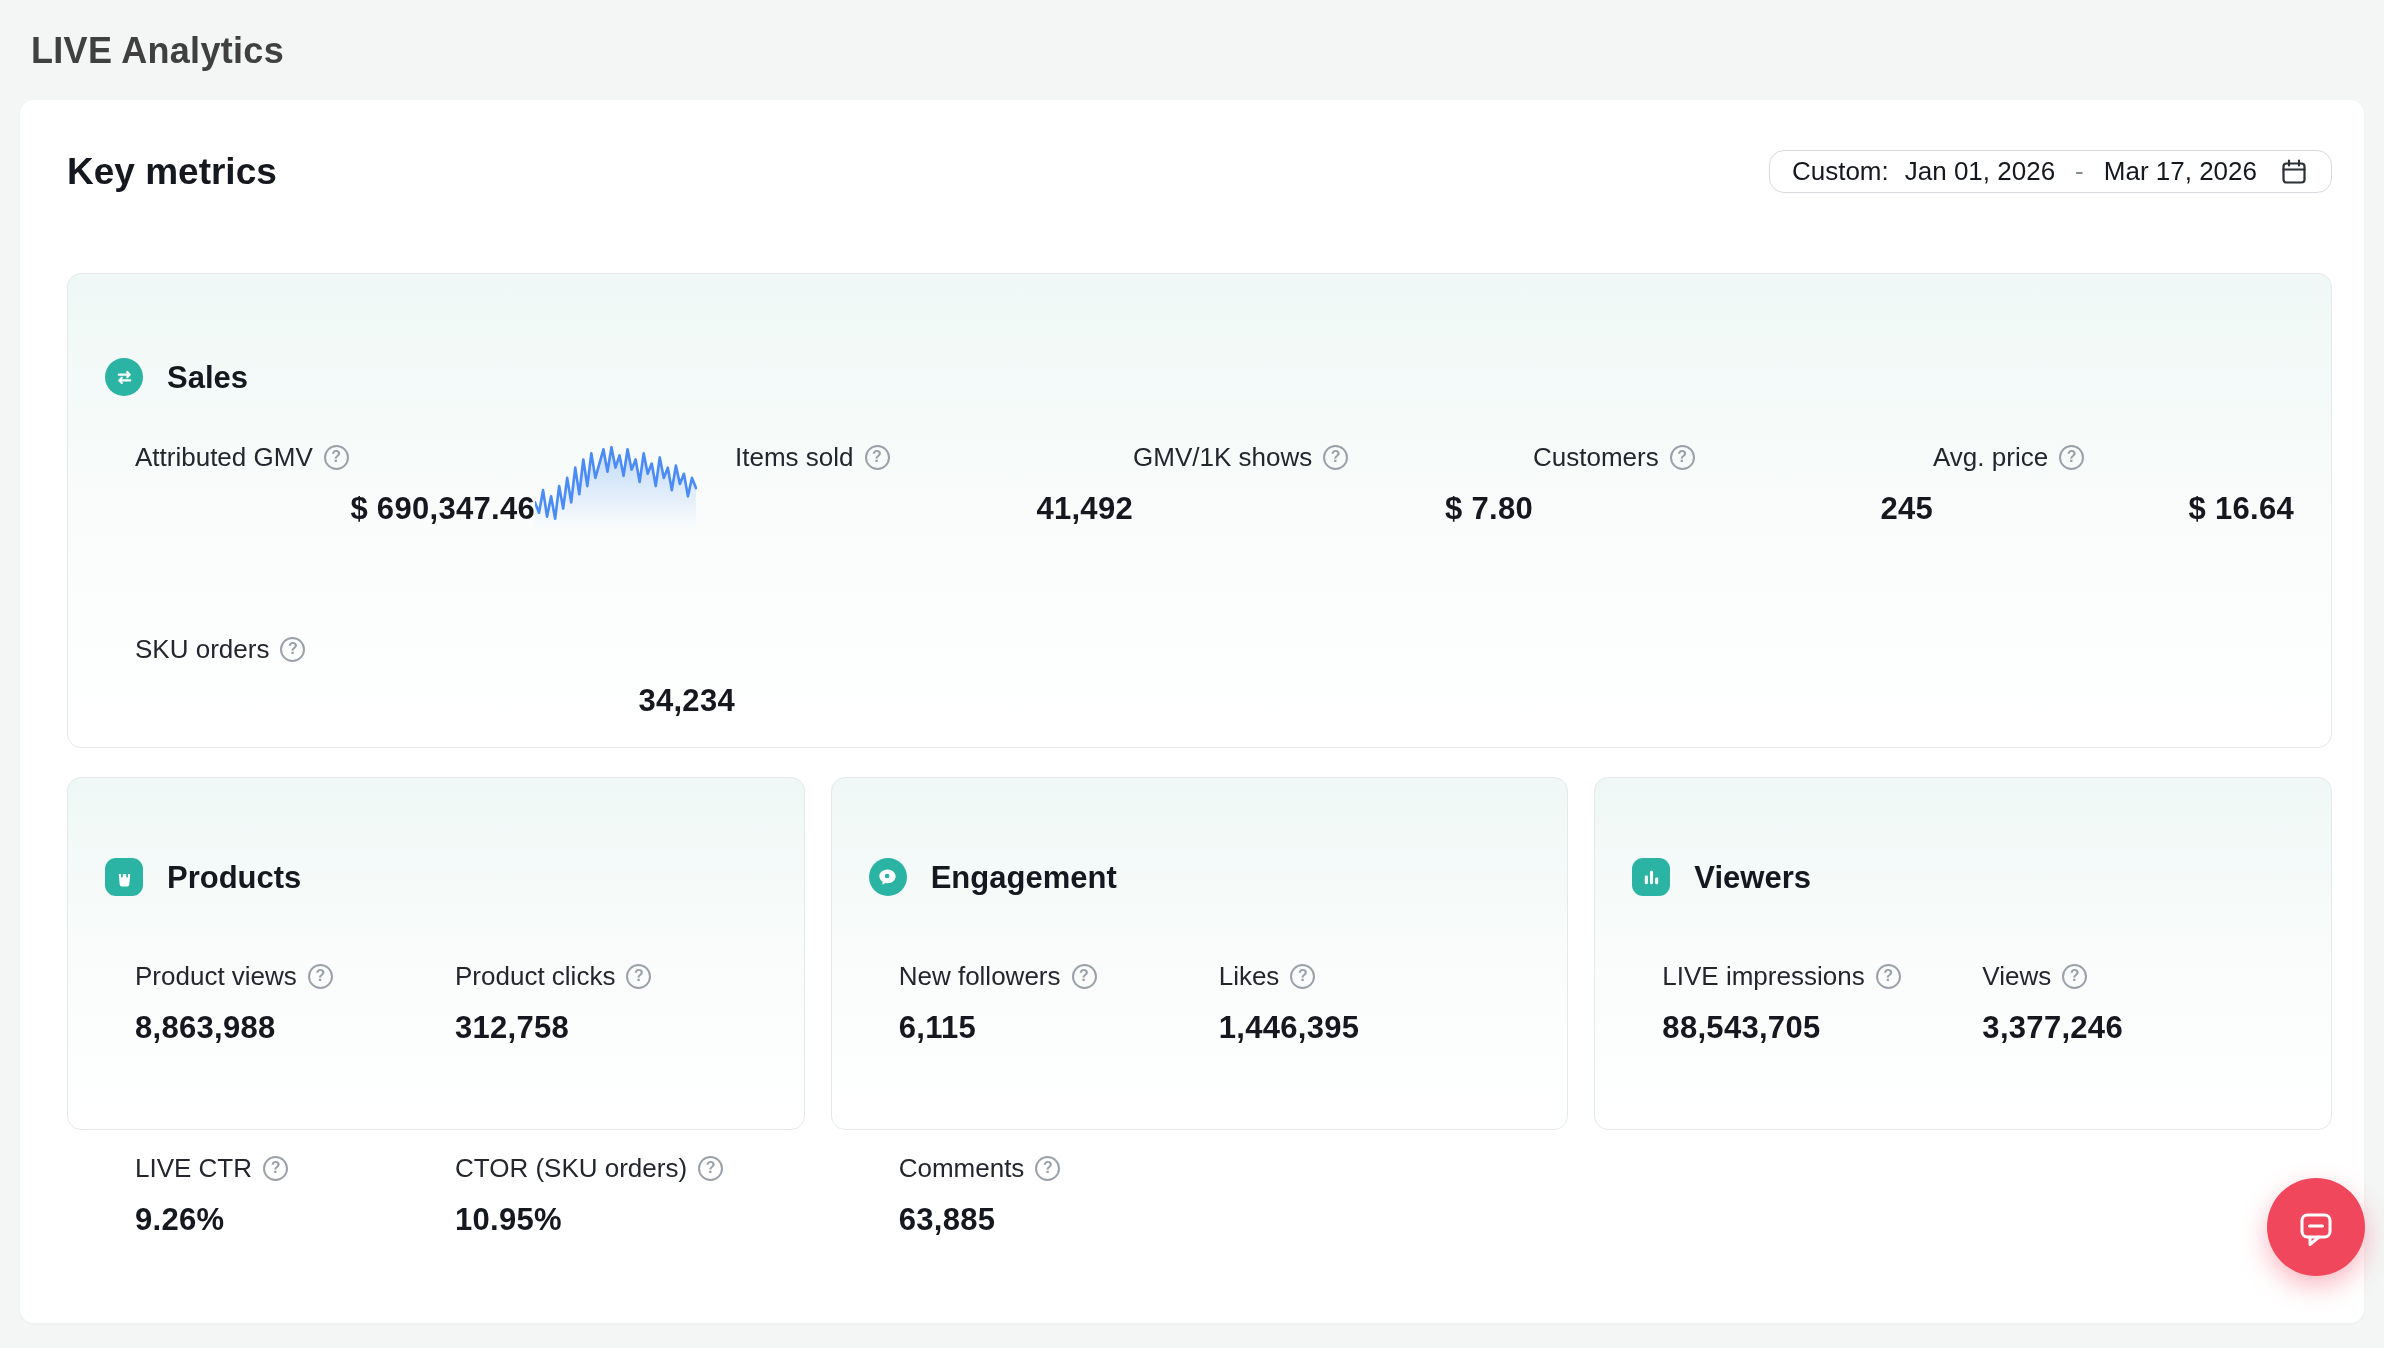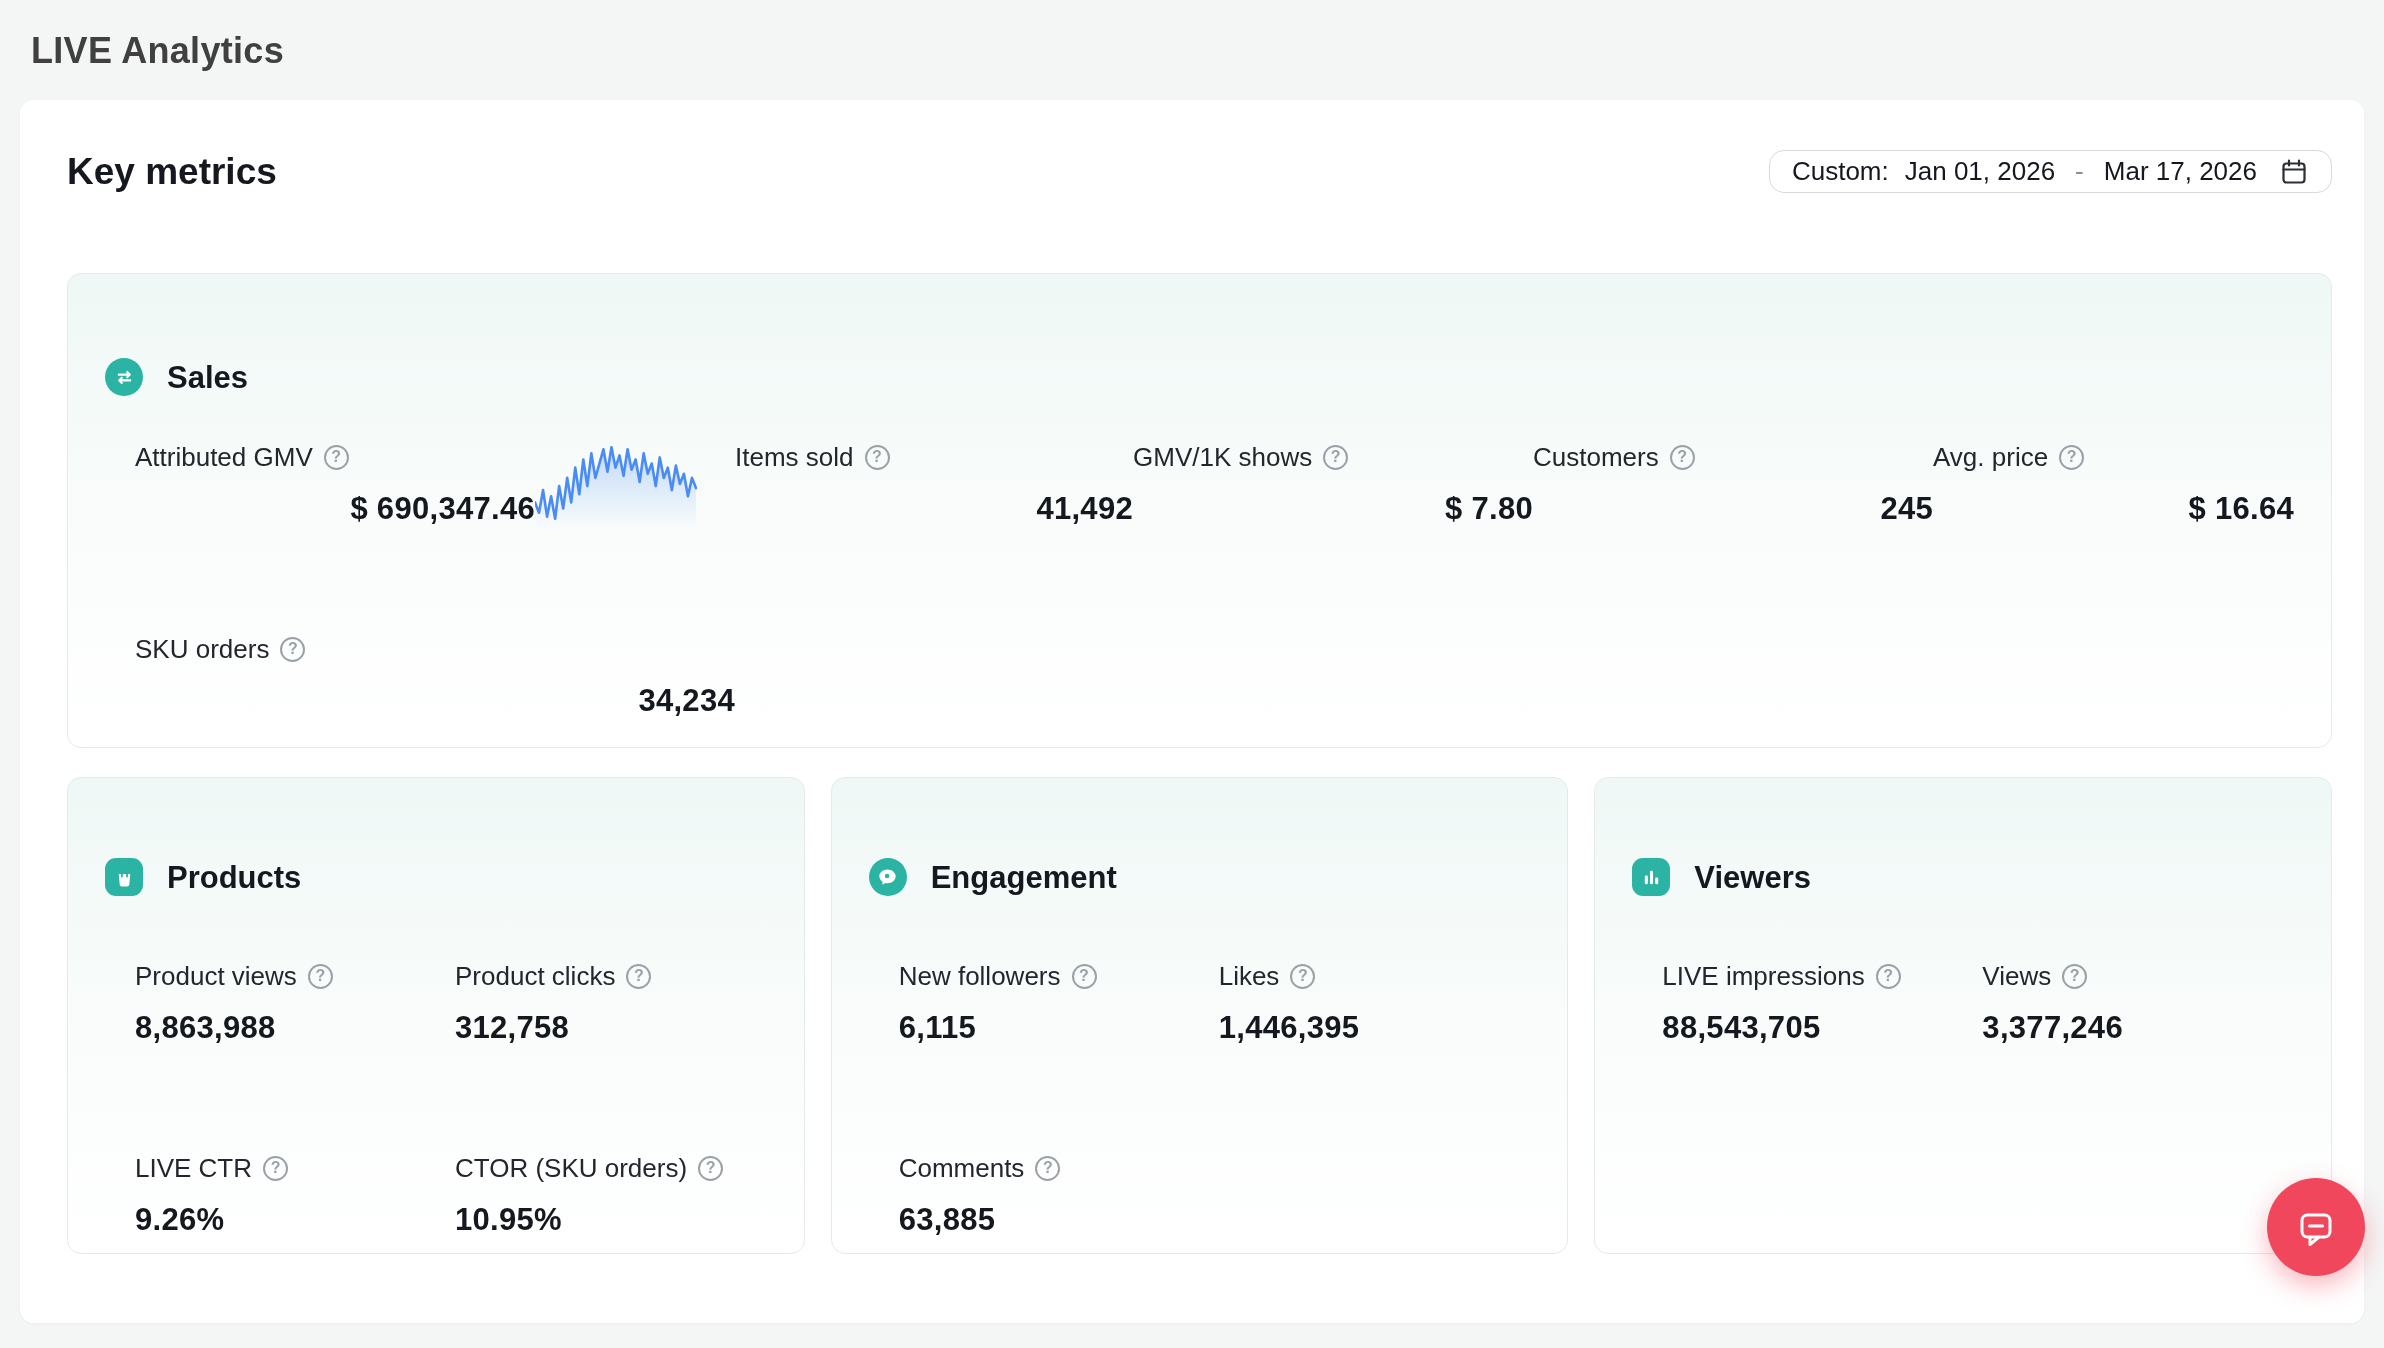--- a/index.html
+++ b/index.html
@@ -56,21 +56,21 @@
   .card-title { font-size: 31px; font-weight: 600; color: #15181e; }
 
   .sales-grid {
     margin: 45px 0 0 30px;
     display: grid;
     grid-template-columns: 600px 398px 400px 400px 1fr;
     row-gap: 104px;
     text-align: right;
   }
   .bottom-row { display: flex; gap: 26px; margin-top: 29px; }
-  .bottom-card { flex: 1; height: 477px; padding: 40px 37px 0; }
+  .bottom-card { flex: 1; height: 353px; padding: 40px 37px 0; }
   .bottom-grid {
     margin: 64px 0 0 30px;
     display: grid;
     grid-template-columns: 320px 1fr;
     row-gap: 104px;
   }
 
   .metric-label-row { display: flex; align-items: center; gap: 11px; height: 32px; }
   .metric-label { font-size: 26px; color: #23262d; white-space: nowrap; }
   .help-icon {

